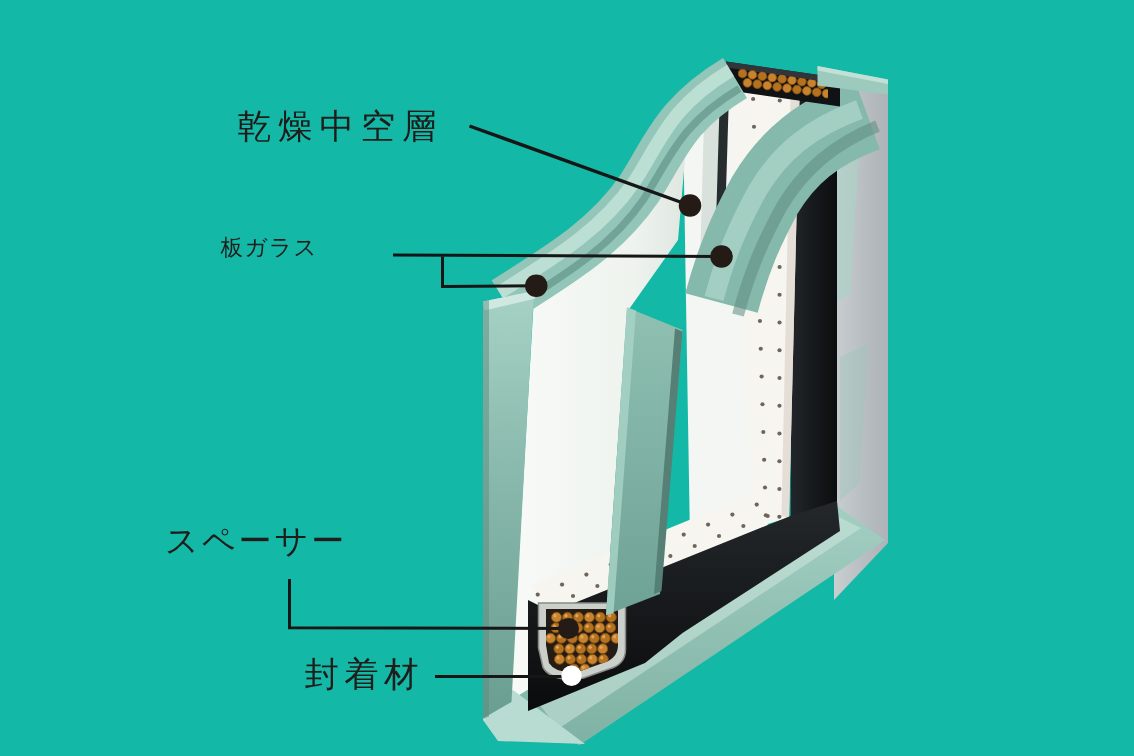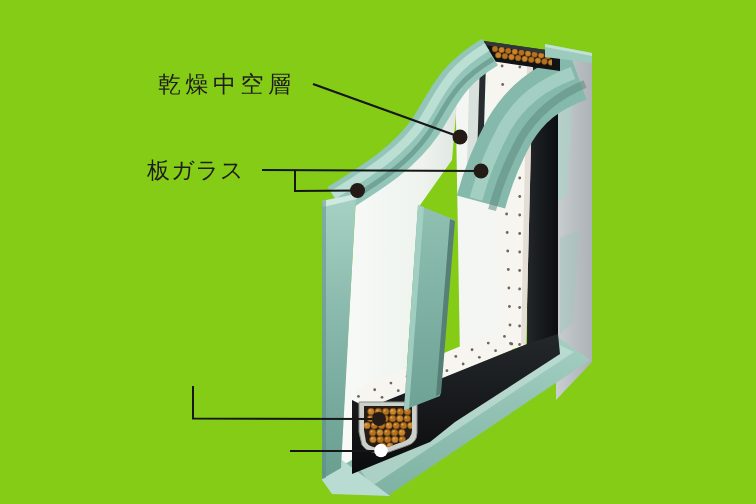--- a/index.html
+++ b/index.html
@@ -1,21 +1,21 @@
 <!DOCTYPE html>
 <html><head>
 <meta charset="utf-8">
 <style>
   html,body{margin:0;padding:0;background:#ffffff;}
-  #stage{position:relative;width:756px;height:504px;background:#84cc16;overflow:hidden;
+  #stage{position:relative;width:756px;height:504px;background:#14b8a6;overflow:hidden;
          font-family:"Liberation Serif","DejaVu Serif",serif;}
   #diagram{position:absolute;left:0;top:0;}
   .lbl{position:absolute;color:#1f1d1b;white-space:nowrap;line-height:1.15;}
   .lbl-air{left:158px;top:72px;font-size:23px;letter-spacing:4.5px;}
-  .lbl-glass{left:147px;top:158px;font-size:23px;letter-spacing:1px;}
+  .lbl-glass{left:147px;top:158px;font-size:15px;letter-spacing:1px;}
   .lbl-spacer1{left:106px;top:314px;font-size:22px;letter-spacing:1.5px;}
   .lbl-spacer2{left:110px;top:348px;font-size:22px;letter-spacing:2px;}
   .lbl-sealant{left:203px;top:437px;font-size:23px;letter-spacing:3.5px;}
 </style>
 </head>
 <body>
 
 <div id="stage">
 
   <svg id="diagram" width="756" height="504" viewBox="0 0 756 504">
@@ -269,13 +269,15 @@
       <circle cx="460" cy="137" r="7.5" fill="#241a16"></circle>
       <circle cx="481" cy="171" r="7.5" fill="#241a16"></circle>
       <circle cx="357.5" cy="190.5" r="7.5" fill="#241a16"></circle>
       <circle cx="379" cy="419" r="7" fill="#241a16"></circle>
       <circle cx="381" cy="450.5" r="6.8" fill="#ffffff"></circle>
     </g>
   </svg>
 
   <div class="lbl lbl-air">乾燥中空層</div>
   <div class="lbl lbl-glass">板ガラス</div>
+  <div class="lbl lbl-spacer2">スペーサー</div>
+  <div class="lbl lbl-sealant">封着材</div>
 </div>
 
 </body></html>

